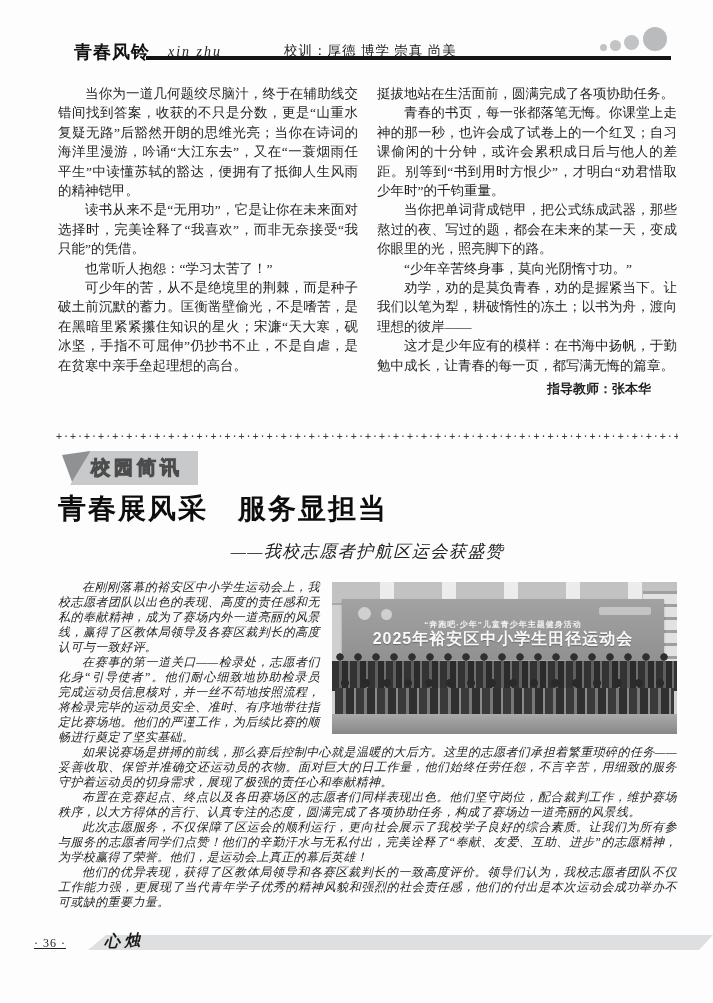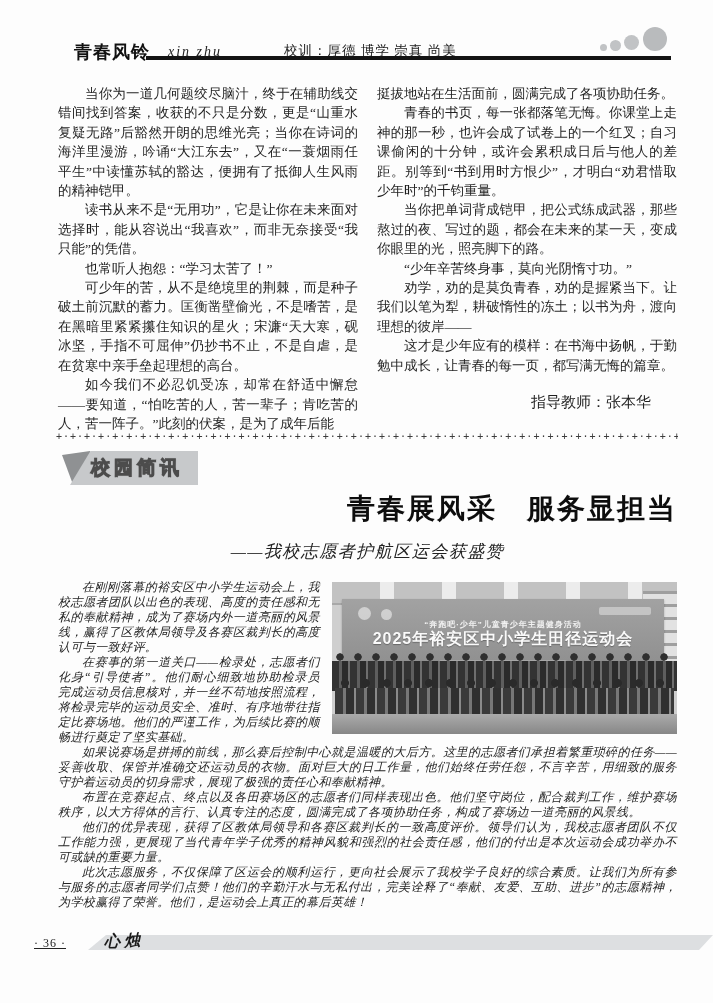--- a/index.html
+++ b/index.html
@@ -19,39 +19,39 @@
   .dot1{left:584px;top:44px;width:7px;height:7px;}
   .dot2{left:594px;top:40px;width:11px;height:11px;}
   .dot3{left:608px;top:35px;width:15px;height:15px;}
   .dot4{left:627px;top:27px;width:24px;height:24px;background:#b9bbbd;}
   
   .columns{position:absolute;left:58px;top:84px;width:619px;display:flex;gap:19px;}
   .col{width:304px;font-size:13.5px;line-height:19.4px;text-align:justify;}
   .col p{margin:0;}
   .col p.indent{text-indent:2em;}
   .col p.noindent{text-indent:0;}
-  .col p.byline{text-indent:0;text-align:right;padding-right:26px;font-weight:normal;
-                font-family:"Liberation Sans","DejaVu Sans",sans-serif;font-size:15px;margin-top:17px;}
+  .col p.byline{text-indent:0;text-align:right;padding-right:26px;font-weight:bold;
+                font-family:"Liberation Sans","DejaVu Sans",sans-serif;font-size:13px;margin-top:4px;}
   
   .divider{position:absolute;left:56px;top:431px;width:622px;height:12px;overflow:hidden;
            white-space:nowrap;font-size:10px;letter-spacing:1px;color:#3c3c3c;
            font-family:"DejaVu Sans Mono","Liberation Mono",monospace;}
   
   .badge{position:absolute;left:62px;top:449px;width:136px;height:37px;}
   .badge .tip{position:absolute;left:0;top:2px;width:40px;height:34px;background:#8f9193;
               clip-path:polygon(0 12%,70% 0,100% 100%,28% 100%);}
   .badge .body{position:absolute;left:8px;top:2px;width:128px;height:34px;background:#c7c9cb;
                clip-path:polygon(16% 0,100% 0,100% 100%,0 100%);
                display:flex;align-items:center;justify-content:center;}
   .badge .body span{
       font-family:"Liberation Sans","DejaVu Sans",sans-serif;font-weight:bold;font-size:19px;
       letter-spacing:4px;color:#ececec;-webkit-text-stroke:1px #4c4c4c;text-shadow:0 0 1px #4c4c4c;
       padding-left:6px;}
   
-  .art-title{position:absolute;left:58px;top:490px;width:619px;text-align:right;
+  .art-title{position:absolute;left:58px;top:490px;width:619px;text-align:left;
              font-size:28px;font-weight:bold;letter-spacing:2px;color:#0d0d0d;}
   .art-subtitle{position:absolute;left:58px;top:540px;width:619px;text-align:center;
              font-size:17px;font-style:italic;letter-spacing:1.5px;color:#222;}
   
   .article{position:absolute;left:58px;top:580px;width:619px;
            font-size:12px;line-height:15px;letter-spacing:.4px;
            font-style:italic;text-align:justify;color:#242424;}
   .article p{margin:0;}
   .article p.indent{text-indent:2em;}
   
@@ -108,24 +108,23 @@
     <span class="dot dot1"></span>
     <span class="dot dot2"></span>
     <span class="dot dot3"></span>
     <span class="dot dot4"></span>
   </div>
 
   <div class="columns">
     <div class="col">
 
     <p class="indent">当你为一道几何题绞尽脑汁，终于在辅助线交错间找到答案，收获的不只是分数，更是“山重水复疑无路”后豁然开朗的思维光亮；当你在诗词的海洋里漫游，吟诵“大江东去”，又在“一蓑烟雨任平生”中读懂苏轼的豁达，便拥有了抵御人生风雨的精神铠甲。</p>
-        <p class="indent">读书从来不是“无用功”，它是让你在未来面对选择时，能从容说出“我喜欢”，而非无奈接受“我只能”的凭借。</p>
+        <p class="indent">读书从来不是“无用功”，它是让你在未来面对选择时，完美诠释了“我喜欢”，而非无奈接受“我只能”的凭借。</p>
         <p class="indent">也常听人抱怨：“学习太苦了！”</p>
         <p class="indent">可少年的苦，从不是绝境里的荆棘，而是种子破土前沉默的蓄力。匡衡凿壁偷光，不是嗜苦，是在黑暗里紧紧攥住知识的星火；宋濂“天大寒，砚冰坚，手指不可屈伸”仍抄书不止，不是自虐，是在贫寒中亲手垒起理想的高台。</p>
-        <p class="indent">如今我们不必忍饥受冻，却常在舒适中懈怠——要知道，“怕吃苦的人，苦一辈子；肯吃苦的人，苦一阵子。”此刻的伏案，是为了成年后能</p>
       </div>
     <div class="col">
 
     <p class="noindent">挺拔地站在生活面前，圆满完成了各项协助任务。</p>
         <p class="indent">青春的书页，每一张都落笔无悔。你课堂上走神的那一秒，也许会成了试卷上的一个红叉；自习课偷闲的十分钟，或许会累积成日后与他人的差距。别等到“书到用时方恨少”，才明白“劝君惜取少年时”的千钧重量。</p>
         <p class="indent">当你把单词背成铠甲，把公式练成武器，那些熬过的夜、写过的题，都会在未来的某一天，变成你眼里的光，照亮脚下的路。</p>
         <p class="indent">“少年辛苦终身事，莫向光阴惰寸功。”</p>
         <p class="indent">劝学，劝的是莫负青春，劝的是握紧当下。让我们以笔为犁，耕破惰性的冻土；以书为舟，渡向理想的彼岸——</p>
         <p class="indent">这才是少年应有的模样：在书海中扬帆，于勤勉中成长，让青春的每一页，都写满无悔的篇章。</p>
         <p class="byline">指导教师：张本华</p>
@@ -159,22 +158,22 @@
       <div class="ph-crowd ph-crowd-back"></div>
       <div class="ph-crowd ph-crowd-front"></div>
       <div class="ph-ground"></div>
     </div>
     <div>
 
     <p class="indent">在刚刚落幕的裕安区中小学生运动会上，我校志愿者团队以出色的表现、高度的责任感和无私的奉献精神，成为了赛场内外一道亮丽的风景线，赢得了区教体局领导及各赛区裁判长的高度认可与一致好评。</p>
         <p class="indent">在赛事的第一道关口——检录处，志愿者们化身“引导使者”。他们耐心细致地协助检录员完成运动员信息核对，并一丝不苟地按照流程，将检录完毕的运动员安全、准时、有序地带往指定比赛场地。他们的严谨工作，为后续比赛的顺畅进行奠定了坚实基础。</p>
         <p class="indent">如果说赛场是拼搏的前线，那么赛后控制中心就是温暖的大后方。这里的志愿者们承担着繁重琐碎的任务——妥善收取、保管并准确交还运动员的衣物。面对巨大的日工作量，他们始终任劳任怨，不言辛苦，用细致的服务守护着运动员的切身需求，展现了极强的责任心和奉献精神。</p>
         <p class="indent">布置在竞赛起点、终点以及各田赛场区的志愿者们同样表现出色。他们坚守岗位，配合裁判工作，维护赛场秩序，以大方得体的言行、认真专注的态度，圆满完成了各项协助任务，构成了赛场边一道亮丽的风景线。</p>
+        <p class="indent">此次志愿服务，不仅保障了区运会的顺利运行，更向社会展示了我校学子良好的综合素质。让我们为所有参与服务的志愿者同学们点赞！他们的辛勤汗水与无私付出，完美诠释了“奉献、友爱、互助、进步”的志愿精神，为学校赢得了荣誉。他们，是运动会上真正的幕后英雄！</p>
         <p class="indent">他们的优异表现，获得了区教体局领导和各赛区裁判长的一致高度评价。领导们认为，我校志愿者团队不仅工作能力强，更展现了当代青年学子优秀的精神风貌和强烈的社会责任感，他们的付出是本次运动会成功举办不可或缺的重要力量。</p>
-        <p class="indent">此次志愿服务，不仅保障了区运会的顺利运行，更向社会展示了我校学子良好的综合素质。让我们为所有参与服务的志愿者同学们点赞！他们的辛勤汗水与无私付出，完美诠释了“奉献、友爱、互助、进步”的志愿精神，为学校赢得了荣誉。他们，是运动会上真正的幕后英雄！</p>
       </div>
   </div>
 
   <div class="footer">
     <div class="page-num">· 36 ·</div>
     <div class="foot-strip"></div>
     <div class="journal-name">心烛</div>
   </div>
 
 </div>

